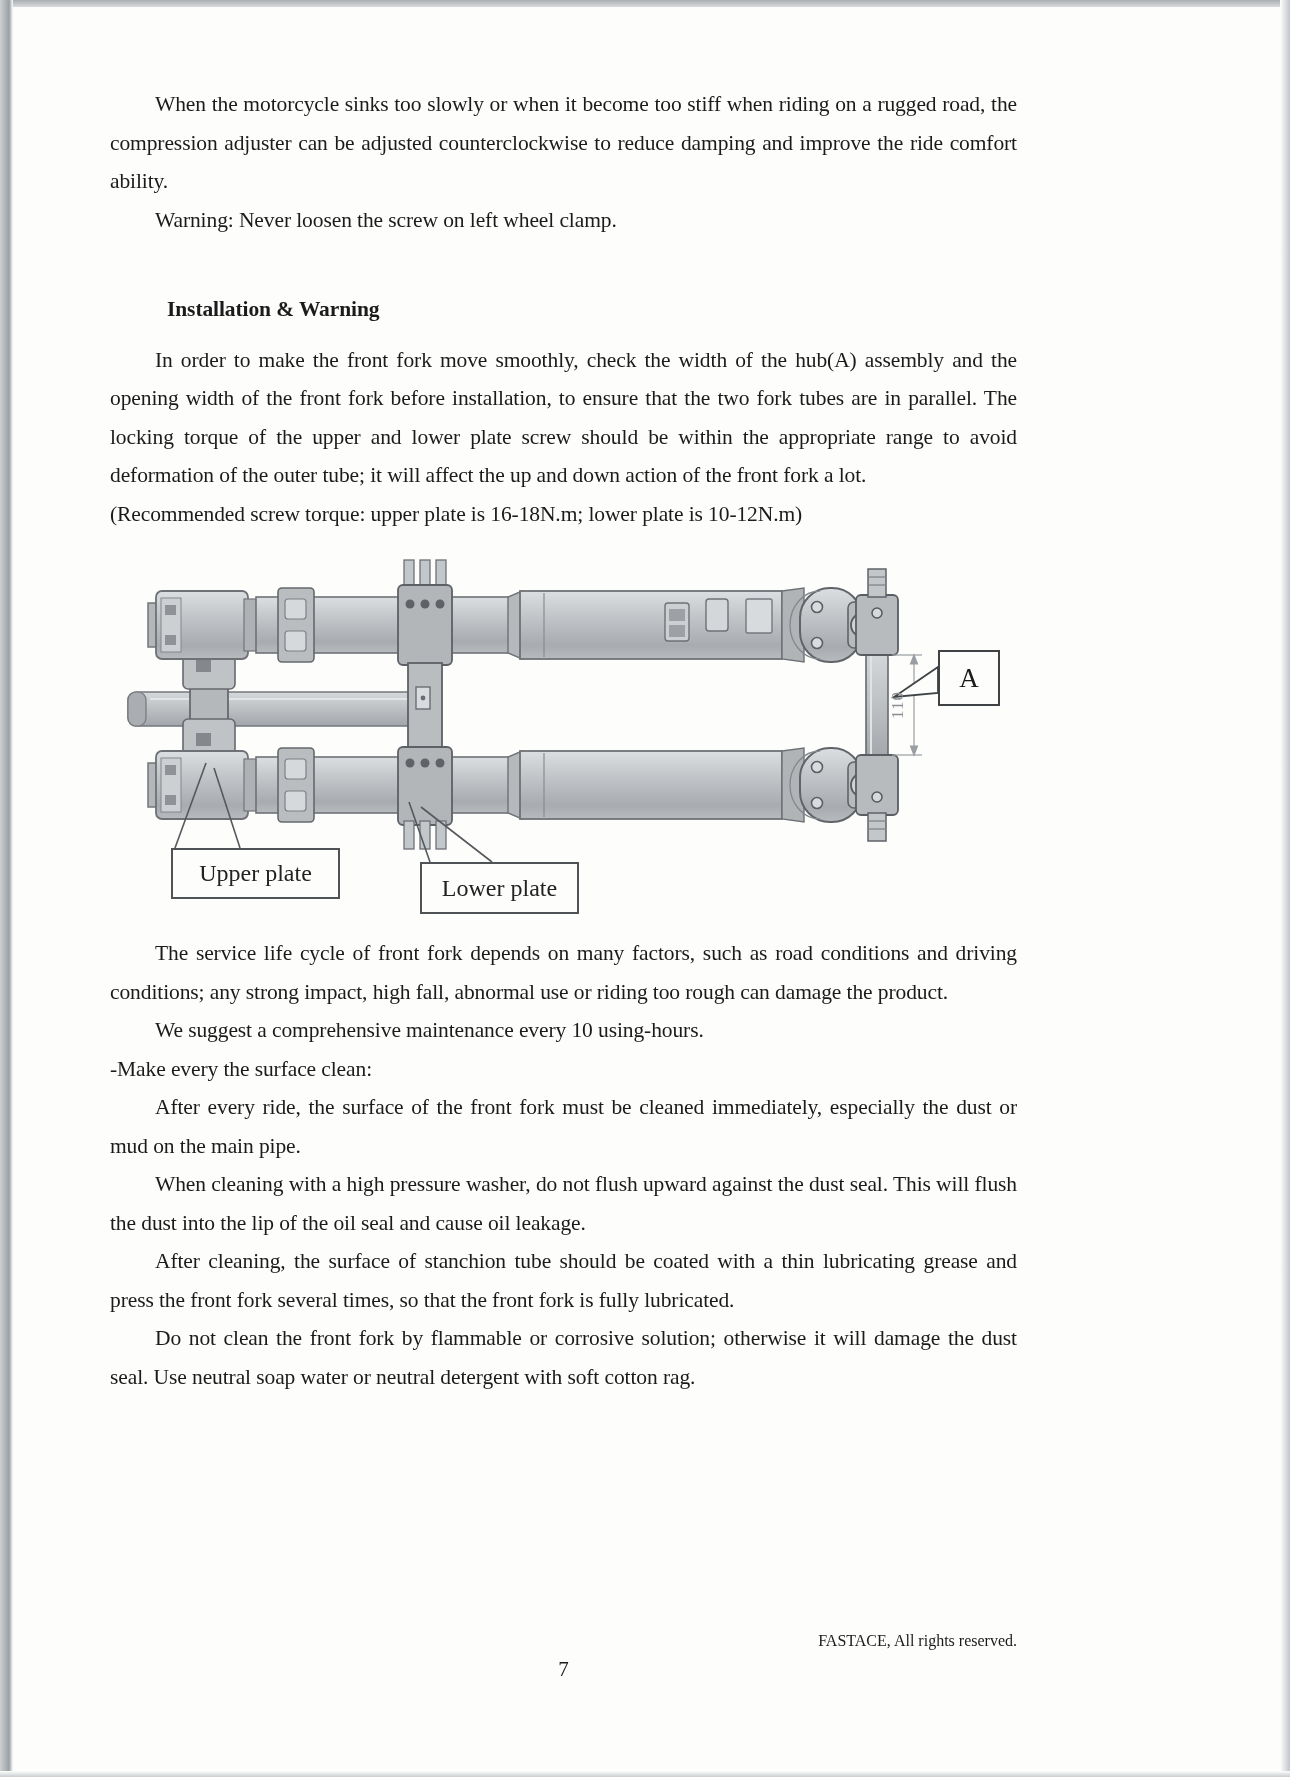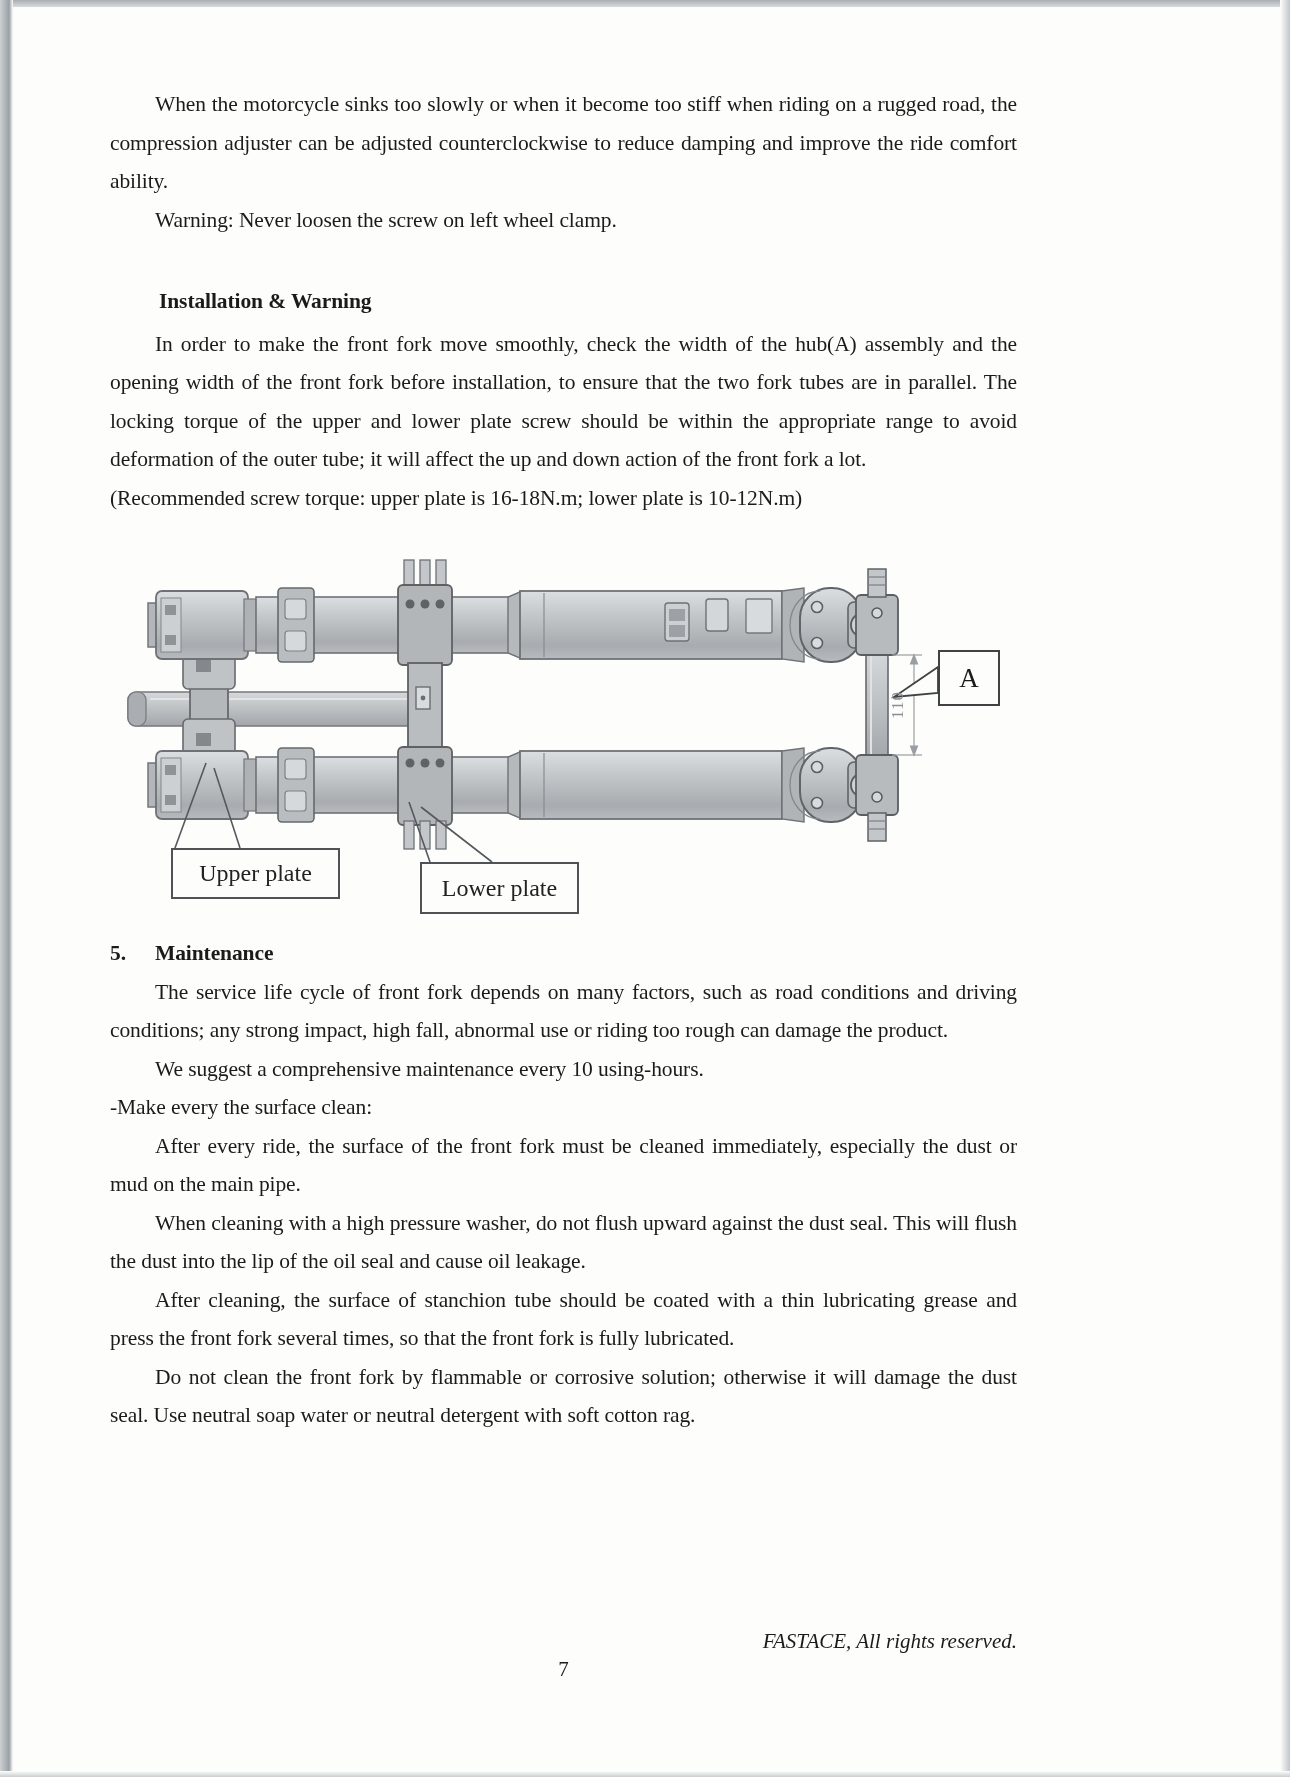--- a/index.html
+++ b/index.html
@@ -18,25 +18,25 @@
   .edge-right{right:0;top:0;width:10px;height:1777px;background:linear-gradient(270deg,#c2c6c9 0%,#fdfdfc 100%);}
   .edge-bottom{left:0;bottom:0;width:1290px;height:6px;background:linear-gradient(0deg,#c9cdd0,#fdfdfc);}
 
   .tblock{position:absolute;left:110px;width:907px;font-size:21.5px;line-height:38.5px;letter-spacing:-0.1px;}
   .para{margin:0;text-align:justify;text-indent:45px;}
   .noindent{text-indent:0;}
   .block-intro{top:85px;}
   .block-install{top:278px;}
   .block-maint{top:934px;}
   .warn-line{margin:0;text-indent:45px;font-weight:normal;}
-  .head-line{margin:4px;text-indent:45px;font-weight:bold;}
+  .head-line{margin:12px;text-indent:45px;font-weight:bold;}
   .sec-head{margin:0;font-weight:bold;}
   .sec-num{display:inline-block;width:45px;}
   .footer{position:absolute;left:110px;top:1622px;width:907px;text-align:right;
-          font-style:italic;font-size:21px;line-height:38px;}
+          font-size:16px;line-height:38px;}
   .pageno{position:absolute;left:110px;top:1650px;width:907px;text-align:center;
           font-size:21px;line-height:38px;}
 
   
   .diagram{position:absolute;left:120px;top:555px;width:900px;height:372px;}
   .diagram svg{position:absolute;left:0;top:0;}
   .dlabel{
     position:absolute;display:flex;align-items:center;justify-content:center;
     border:2px solid #4f5356;background:#fdfdfc;
     font-size:24px;color:#222;
@@ -203,23 +203,20 @@
       </g>
     </svg>
 
     <div class="dlabel lbl-upper">Upper plate</div>
     <div class="dlabel lbl-lower">Lower plate</div>
     <div class="callout-a">A</div>
     <div class="dim110">110</div>
   </div>
 
   <div class="tblock block-maint">
-    <p class="sec-head">
-      <span class="sec-num">5.</span><span>Maintenance</span>
-    </p>
     <p class="para">The service life cycle of front fork depends on many factors, such as road conditions and driving conditions; any strong impact, high fall, abnormal use or riding too rough can damage the product.</p>
     <p class="para">We suggest a comprehensive maintenance every 10 using-hours.</p>
     <p class="para noindent">-Make every the surface clean:</p>
     <p class="para">After every ride, the surface of the front fork must be cleaned immediately, especially the dust or mud on the main pipe.</p>
     <p class="para">When cleaning with a high pressure washer, do not flush upward against the dust seal. This will flush the dust into the lip of the oil seal and cause oil leakage.</p>
     <p class="para">After cleaning, the surface of stanchion tube should be coated with a thin lubricating grease and press the front fork several times, so that the front fork is fully lubricated.</p>
     <p class="para">Do not clean the front fork by flammable or corrosive solution; otherwise it will damage the dust seal. Use neutral soap water or neutral detergent with soft cotton rag.</p>
   </div>
 
   <div class="footer">FASTACE, All rights reserved.</div>

